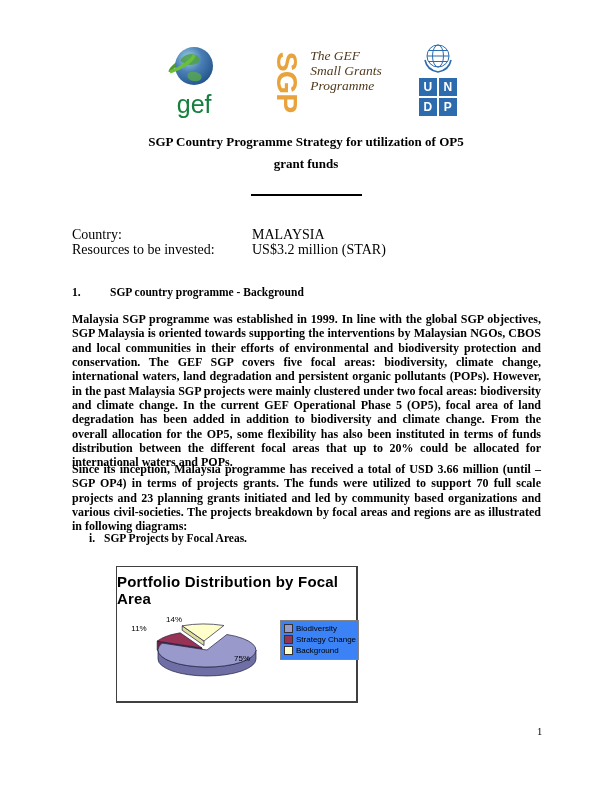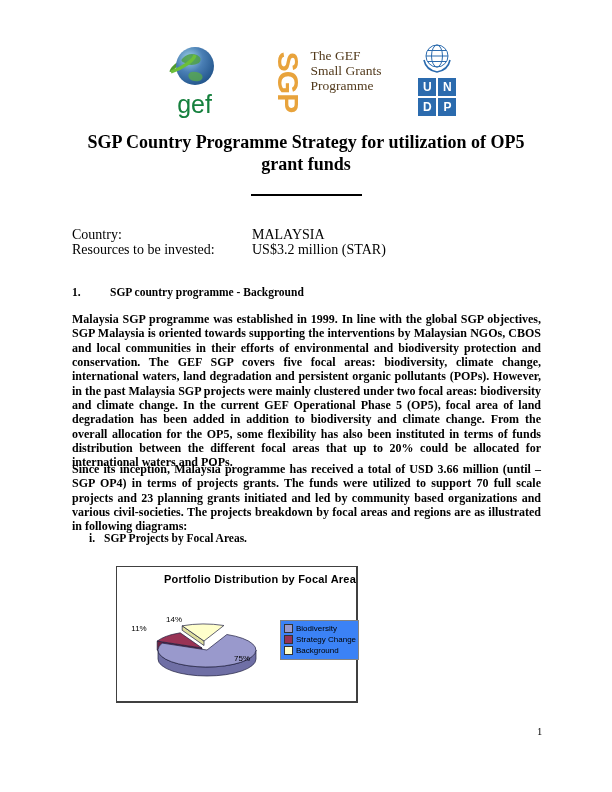--- a/index.html
+++ b/index.html
@@ -11,30 +11,30 @@
          display:flex;justify-content:center;align-items:flex-start;gap:30px;}
   .logo-gef{width:92px;text-align:center;}
   .gef-word{font-family:Liberation Sans, sans-serif;font-size:25px;color:#15803d;
             line-height:20px;margin-top:-2px;letter-spacing:0px;}
   .logo-sgp{display:flex;align-items:flex-start;gap:6px;padding-top:2px;}
   .sgp-vert-box{width:34px;height:76px;position:relative;}
   .sgp-vert{position:absolute;left:-21px;top:23px;width:76px;text-align:center;
             transform:rotate(90deg);font-family:"Liberation Sans",sans-serif;
             font-weight:bold;font-size:30px;letter-spacing:-1px;color:#e8a33c;}
   .sgp-text{font-family:"Liberation Serif",serif;color:#51391b;font-size:13.5px;
-            line-height:15px;padding-top:6px;}
+            line-height:15px;padding-top:6px;font-style:italic;}
   .logo-undp{width:52px;display:flex;flex-direction:column;align-items:center;}
   .undp-grid{display:grid;grid-template-columns:18px 18px;grid-gap:2px;margin-top:2px;}
   .undp-sq{width:18px;height:18px;background:#2b6bae;color:#fff;
            font-family:"Liberation Sans",sans-serif;font-size:12px;font-weight:bold;
            display:flex;align-items:center;justify-content:center;}
 
   
   .doc-title{position:absolute;top:131px;left:0;width:612px;text-align:center;
-             font-weight:bold;font-size:18px;line-height:22px;}
+             font-weight:bold;font-size:13px;line-height:22px;}
   .title-divider{position:absolute;top:194px;left:251px;width:111px;height:2px;background:#000;}
 
   
   .info{position:absolute;top:228px;left:72px;font-weight:normal;font-size:14px;line-height:14.5px;}
   .info-row{display:flex;}
   .info-label{width:180px;}
 
   
   .section-h{position:absolute;top:286px;left:72px;font-weight:bold;font-size:11.5px;display:flex;}
   .section-num{width:38px;}
@@ -45,22 +45,22 @@
   .para1{top:312px;}
   .para2{top:462px;}
 
   
   .list-line{position:absolute;top:532px;left:89px;font-weight:bold;font-size:11.5px;display:flex;}
   .list-marker{width:15px;}
 
   
   .chart-box{position:absolute;top:566px;left:116px;width:239px;height:134px;background:#fff;
              border:1px solid #404040;border-right-width:2px;border-bottom-width:2px;}
-  .chart-title{margin-top:6px;text-align:right;font-family:"Liberation Sans",sans-serif;
-               font-weight:bold;font-size:11px;letter-spacing:0.2px;}
+  .chart-title{margin-top:6px;text-align:left;font-family:"Liberation Sans",sans-serif;
+               font-weight:bold;font-size:15px;letter-spacing:0.2px;}
   .pie-svg{position:absolute;left:0;top:22px;}
   .legend{position:absolute;left:163px;top:53px;width:72px;background:#3b82f6;
           border:1px solid #848484;padding:3px 2px 2px 3px;}
   .legend-item{display:flex;align-items:center;margin-bottom:2px;}
   .legend-swatch{width:7px;height:7px;border:1px solid #333;margin-right:3px;flex:none;}
   .legend-label{font-family:"Liberation Sans",sans-serif;font-size:8px;white-space:nowrap;}
 
   
   .page-num{position:absolute;top:726px;left:537px;font-size:10.5px;}
 </style>

